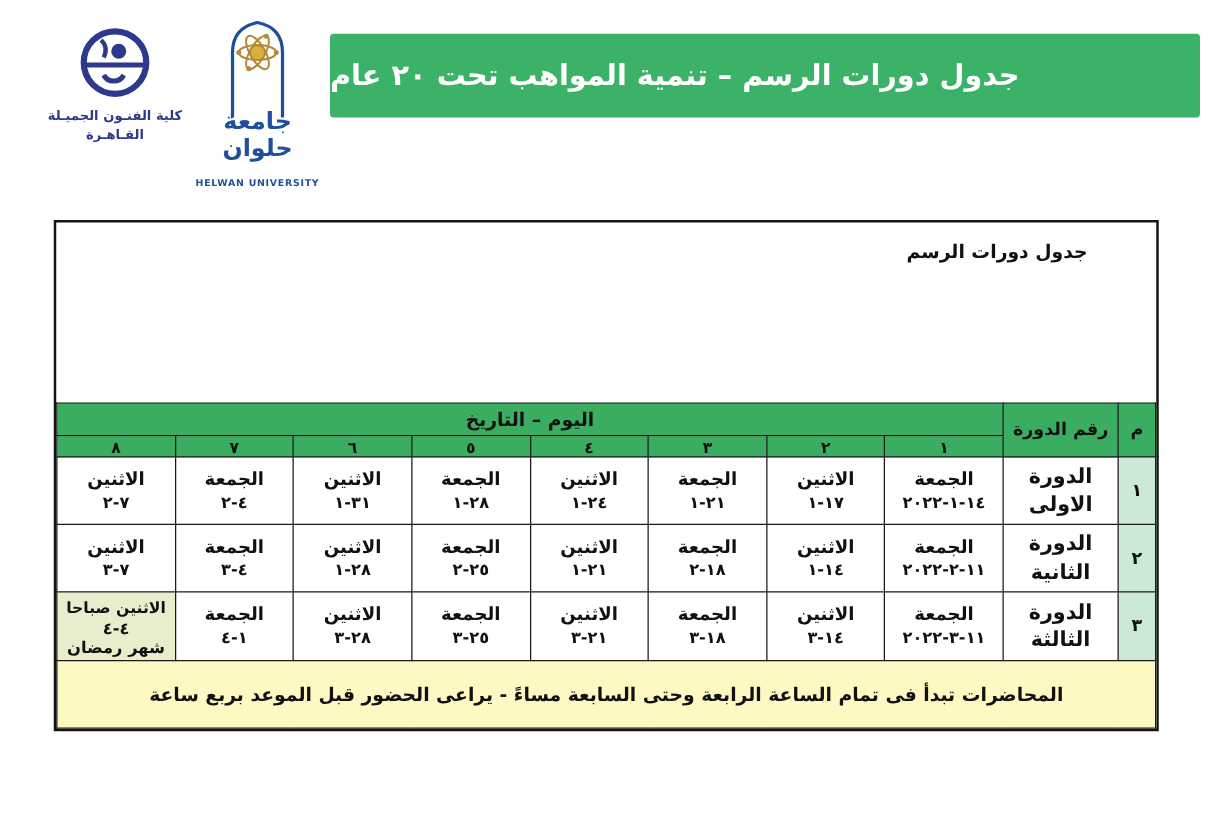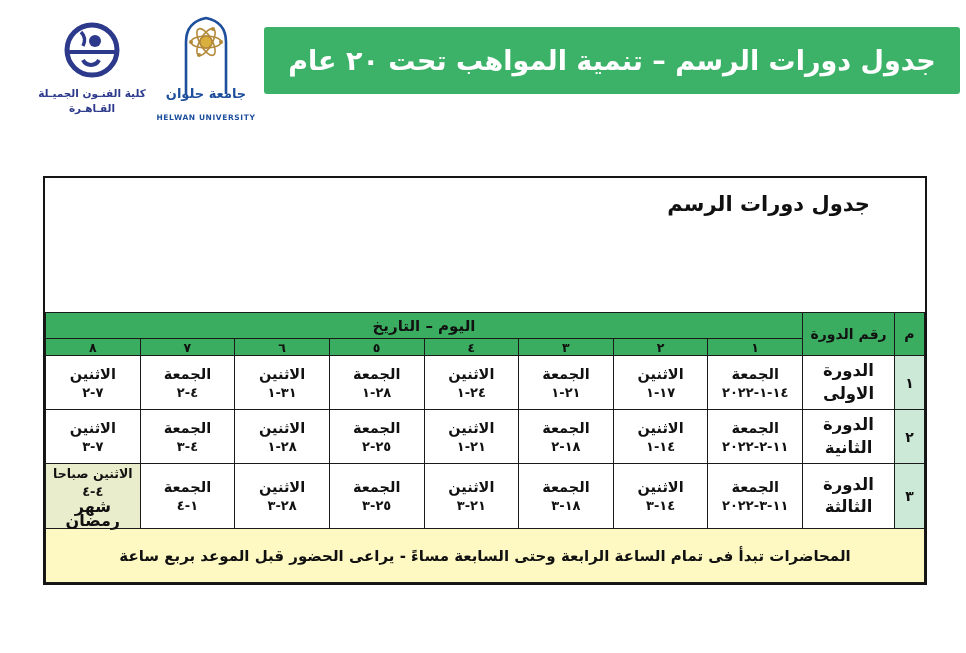--- a/index.html
+++ b/index.html
@@ -7,38 +7,38 @@
   body {
     width:966px; height:653px; position:relative; overflow:hidden;
     font-family:"DejaVu Sans", sans-serif; color:#111;
   }
 
   
   .logo { position:absolute; text-align:center; }
   .fine-arts { left:36px; top:20px; width:112px; color:#2d3a8c; }
   .fine-arts .txt { font-size:10.5px; font-weight:bold; line-height:1.45; direction:rtl; }
   .helwan { left:152px; top:12px; width:108px; color:#1d4f9c; height:100px; }
-  .helwan .wordmark { font-size:13px; font-weight:bold; direction:rtl; margin-top:-14px; }
+  .helwan .wordmark { font-size:19px; font-weight:bold; direction:rtl; margin-top:-14px; }
   .helwan .eng { font-size:7.5px; font-weight:bold; letter-spacing:.6px; margin-top:12px; }
 
   
   .banner {
     position:absolute; left:264px; top:27px; width:696px; height:67px;
     background:#3cb268; border-radius:3px;
-    display:flex; align-items:center; justify-content:center;
-    color:#ffffff; font-size:27px; font-weight:bold; direction:rtl;
+    display:flex; align-items:center; justify-content:flex-end;
+    color:#ffffff; font-size:23px; font-weight:bold; direction:rtl;
   }
 
   
   .box {
     position:absolute; left:43px; top:176px; width:884px; height:409px;
     border:2px solid #141414; background:#fff;
   }
   .content-title {
-    direction:rtl; text-align:right; font-size:21px; font-weight:bold;
+    direction:rtl; text-align:right; font-size:15px; font-weight:bold;
     margin:14px 55px 0 0;
   }
   .bullets {
     direction:rtl; list-style:none; margin:10px 24px 0 0;
     font-size:16.5px; font-weight:bold; height:86px; overflow:hidden;
   }
   .bullets li { margin-top:7px; line-height:1.45; }
   .bullets li::before { content:"•"; margin-left:9px; }
 
   
@@ -53,21 +53,21 @@
   th.hd-serial, th.hd-course { font-size:14px; }
   tr.data-row-1 td, tr.data-row-2 td { height:54px; }
   tr.data-row-3 td { height:55px; }
   td.serial { background:#cbe9d6; font-size:14px; font-weight:bold; text-align:center; }
   td.course { font-size:16.5px; font-weight:bold; text-align:center; line-height:1.35; padding:2px; }
   td.session { text-align:center; background:#fff; }
   td.session .day  { font-size:14.5px; font-weight:bold; line-height:19px; }
   td.session .date { font-size:13px; font-weight:bold; line-height:17px; }
   td.session.highlight { background:#e9edcb; }
   td.session.highlight .day { font-size:12.5px; }
-  td.session.highlight .note { font-size:16px; font-weight:bold; line-height:14px; }
+  td.session.highlight .note { font-size:13px; font-weight:bold; line-height:14px; }
   td.footer-note {
     height:54px; background:#fef9c3; text-align:center;
     font-size:15px; font-weight:bold; direction:rtl; padding:0 30px;
   }
 </style>
 </head>
 <body>
 
 <div class="logo fine-arts">
   <svg width="62" height="62" viewBox="0 0 62 62">

